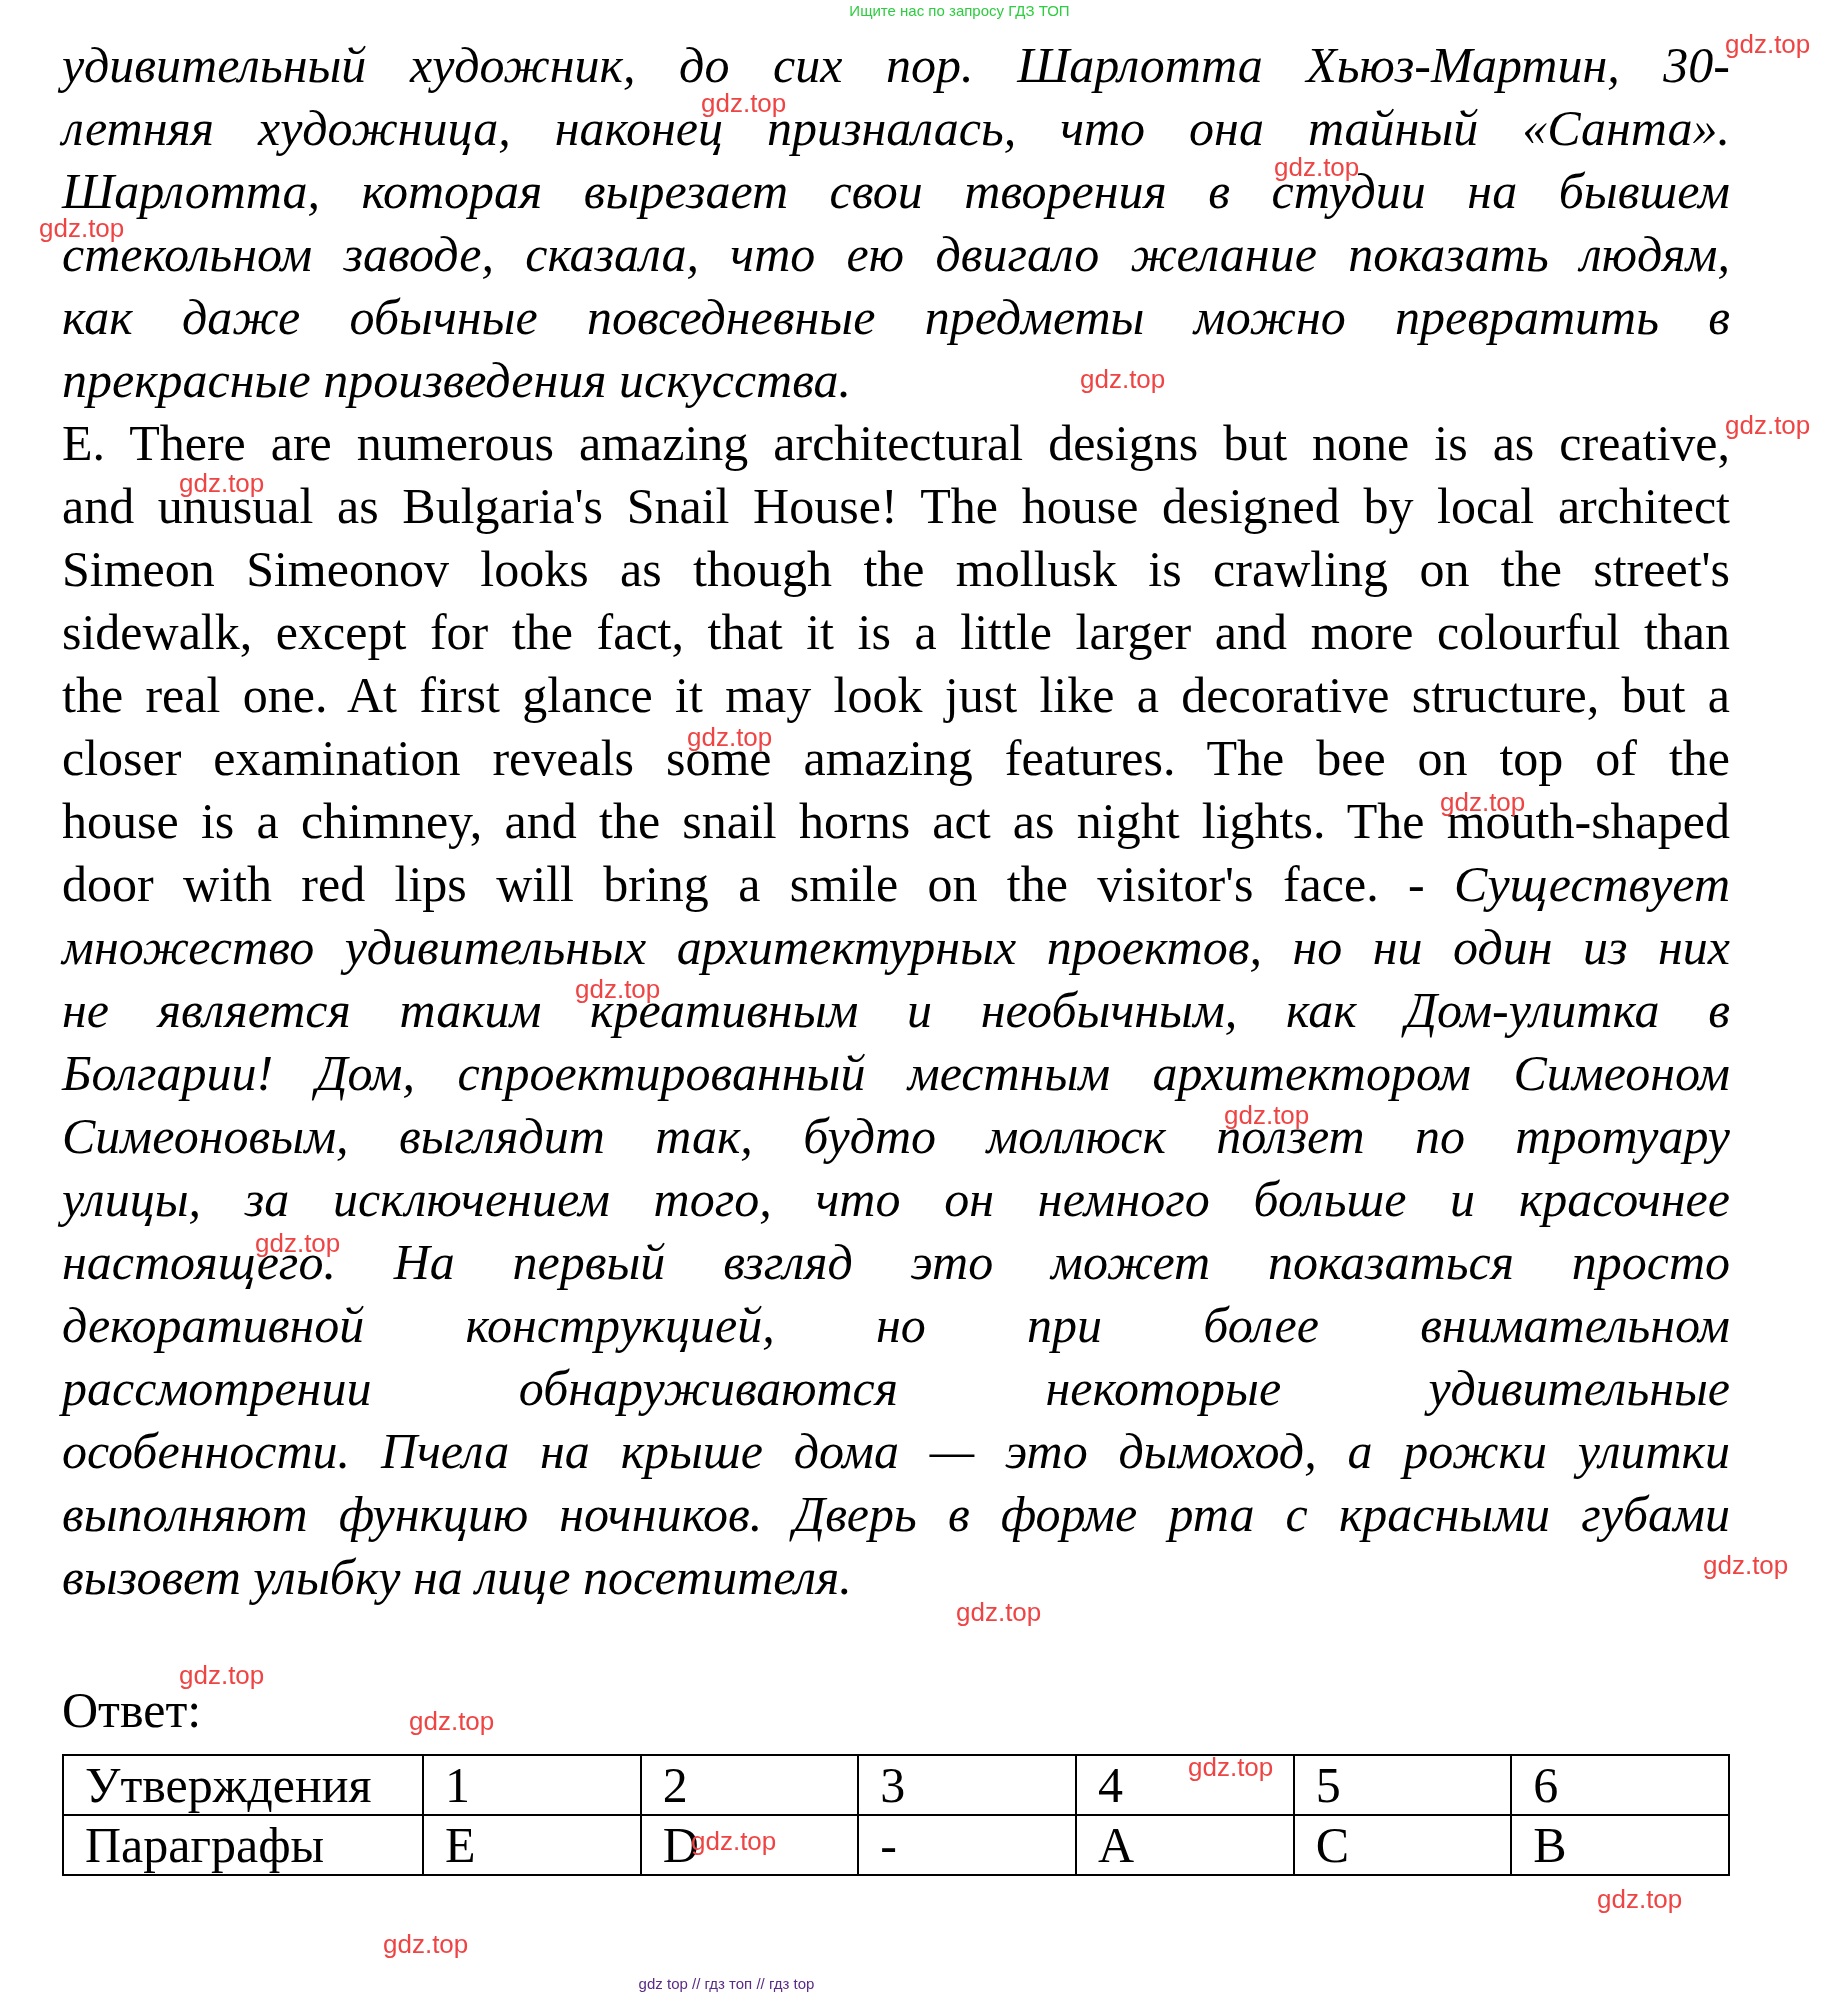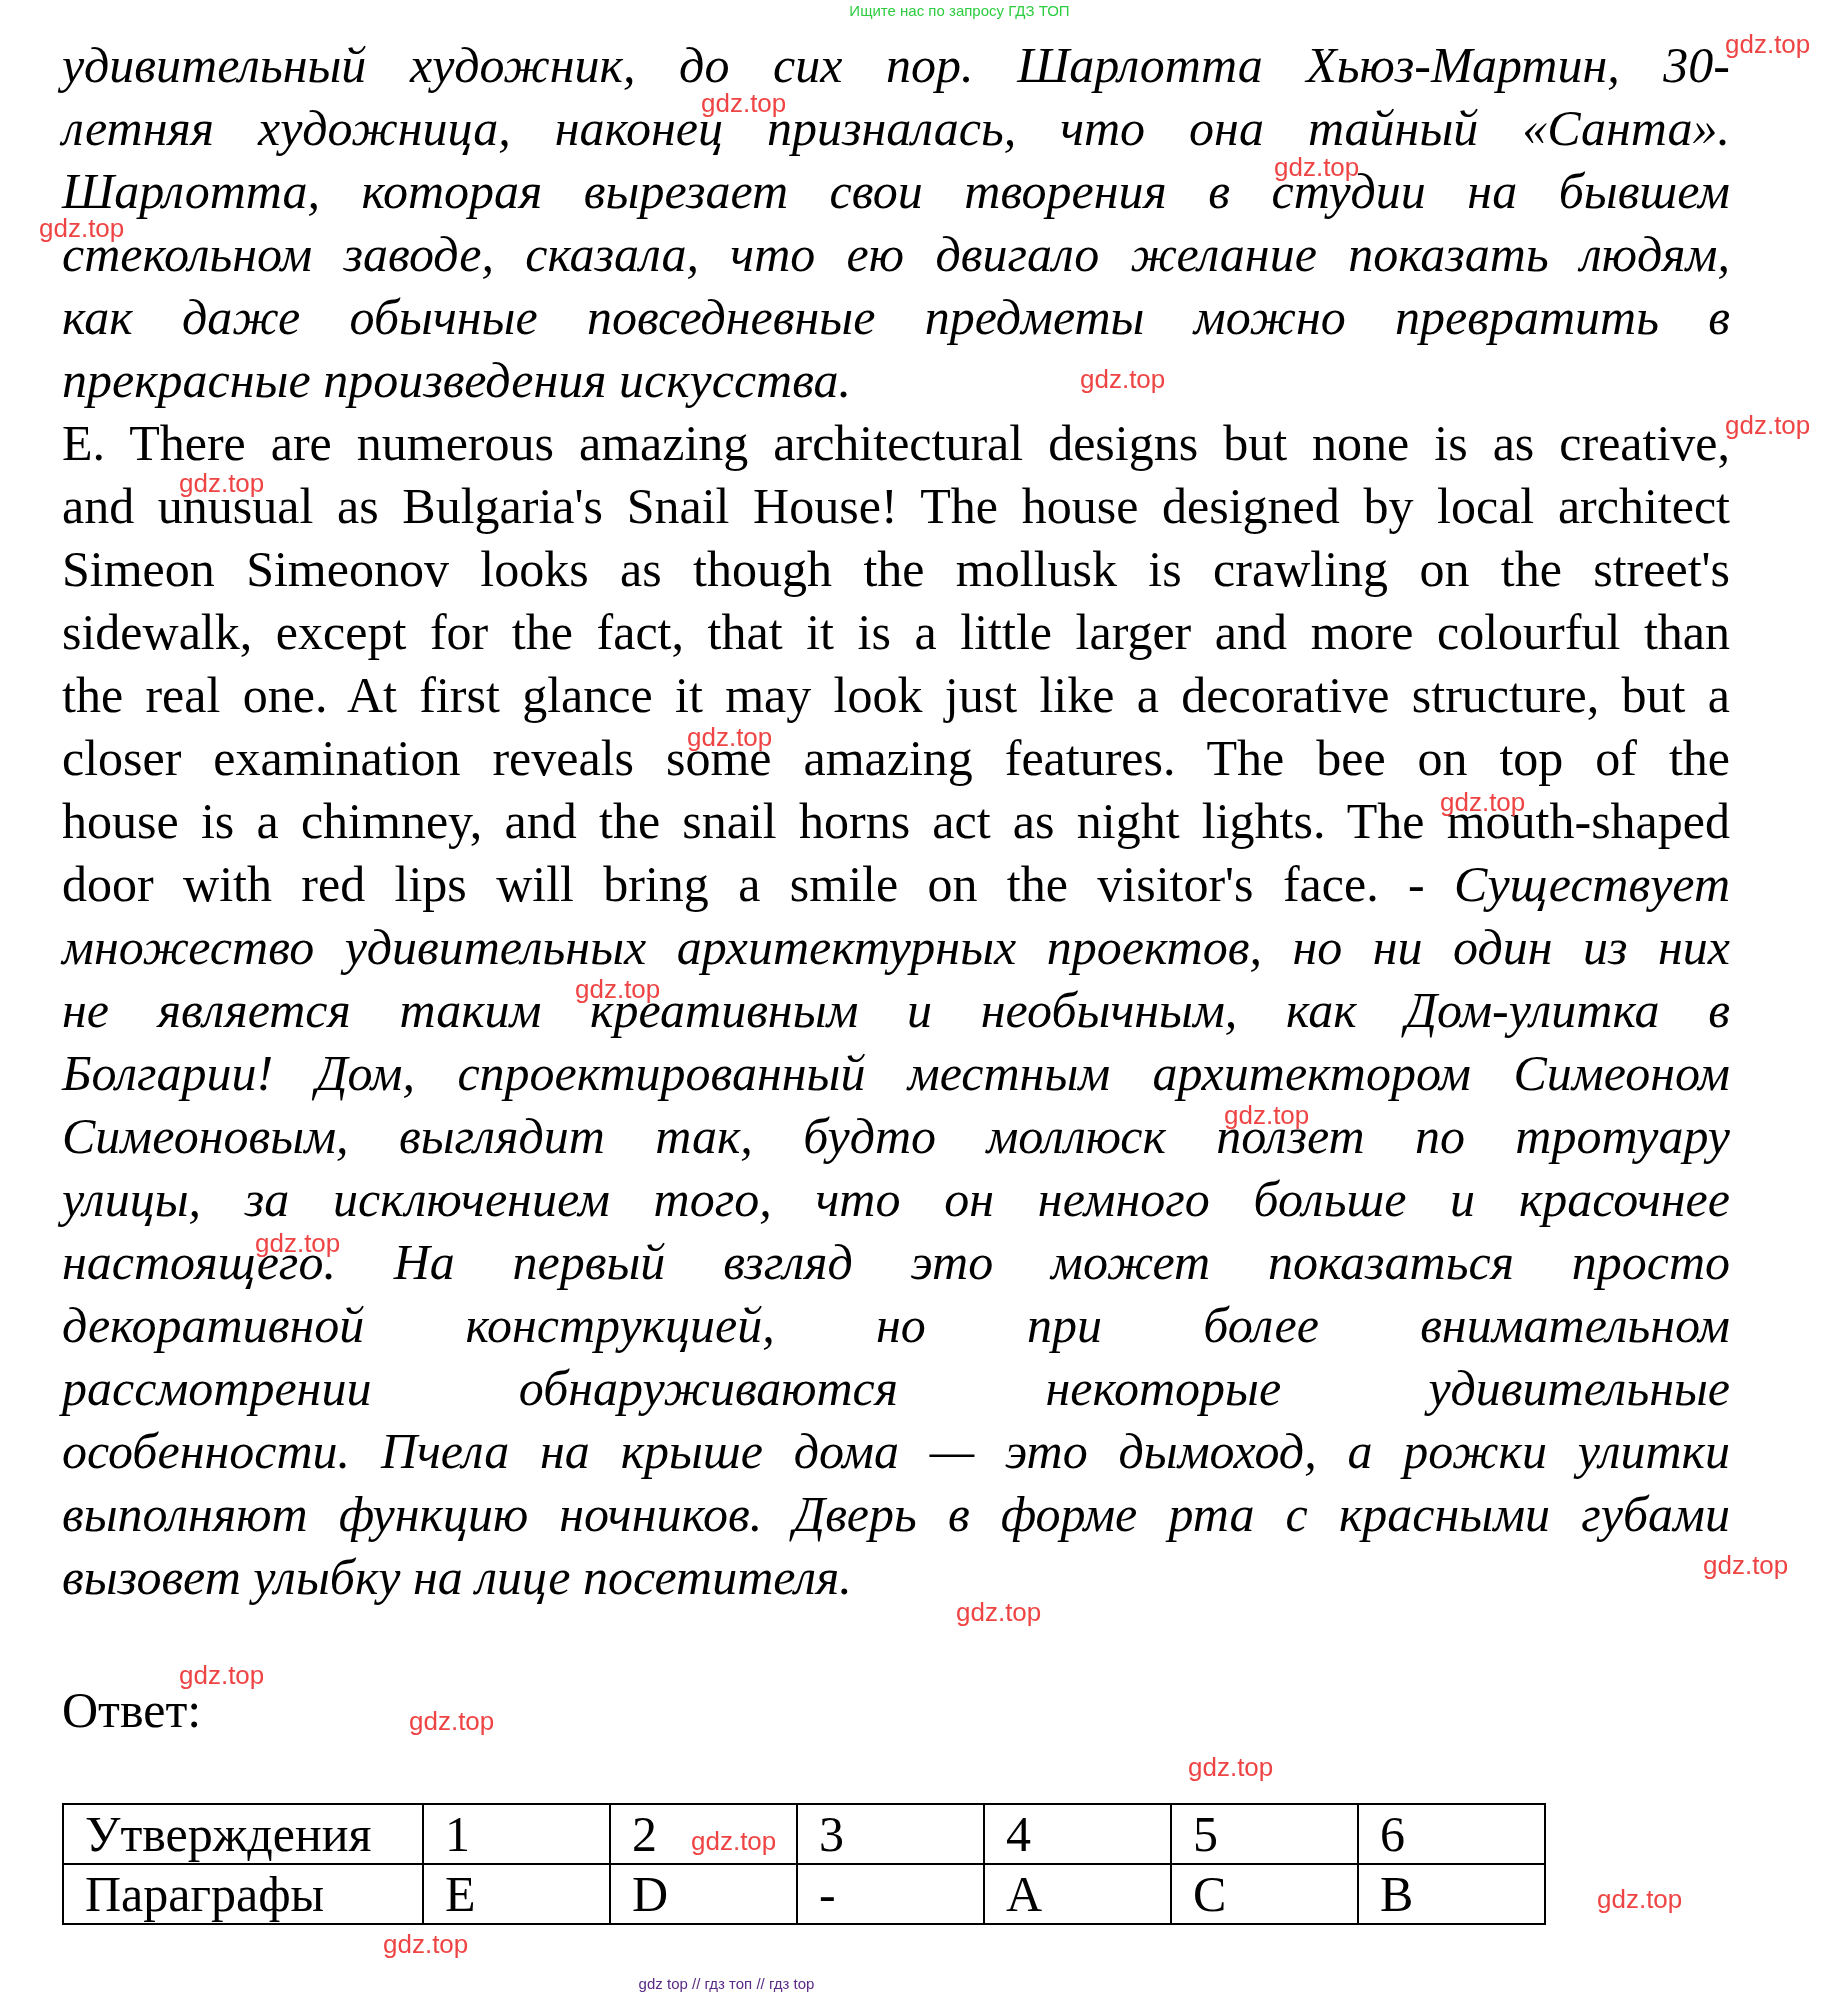--- a/index.html
+++ b/index.html
@@ -16,21 +16,21 @@
     color: #000; text-align: justify; margin: 0;
   }
   .page-text .line { display: block; text-align: justify; text-align-last: justify; white-space: nowrap; height: 63px; }
   .page-text .line.last { text-align-last: left; }
   .ru { font-style: italic; }
   .answer-label {
     position: absolute; left: 62px; top: 1681px;
     font-family: "Liberation Serif", serif; font-size: 50px; color: #000; text-align: right;
   }
   table.answer {
-    position: absolute; left: 62px; top: 1803px; width: 1484px;
+    position: absolute; left: 62px; top: 1754px; width: 1668px;
     border-collapse: collapse; table-layout: fixed;
     font-family: "Liberation Serif", serif; font-size: 50px; color: #000;
   }
   table.answer td {
     border: 2.8px solid #000; height: 58px; padding: 0 0 0 21px; vertical-align: middle;
     line-height: 56px; white-space: nowrap;
   }
   table.answer td.first { width: 337px; padding-left: 21px; }
   .wm {
     position: absolute; font-family: "Liberation Sans", sans-serif; font-size: 26px;

